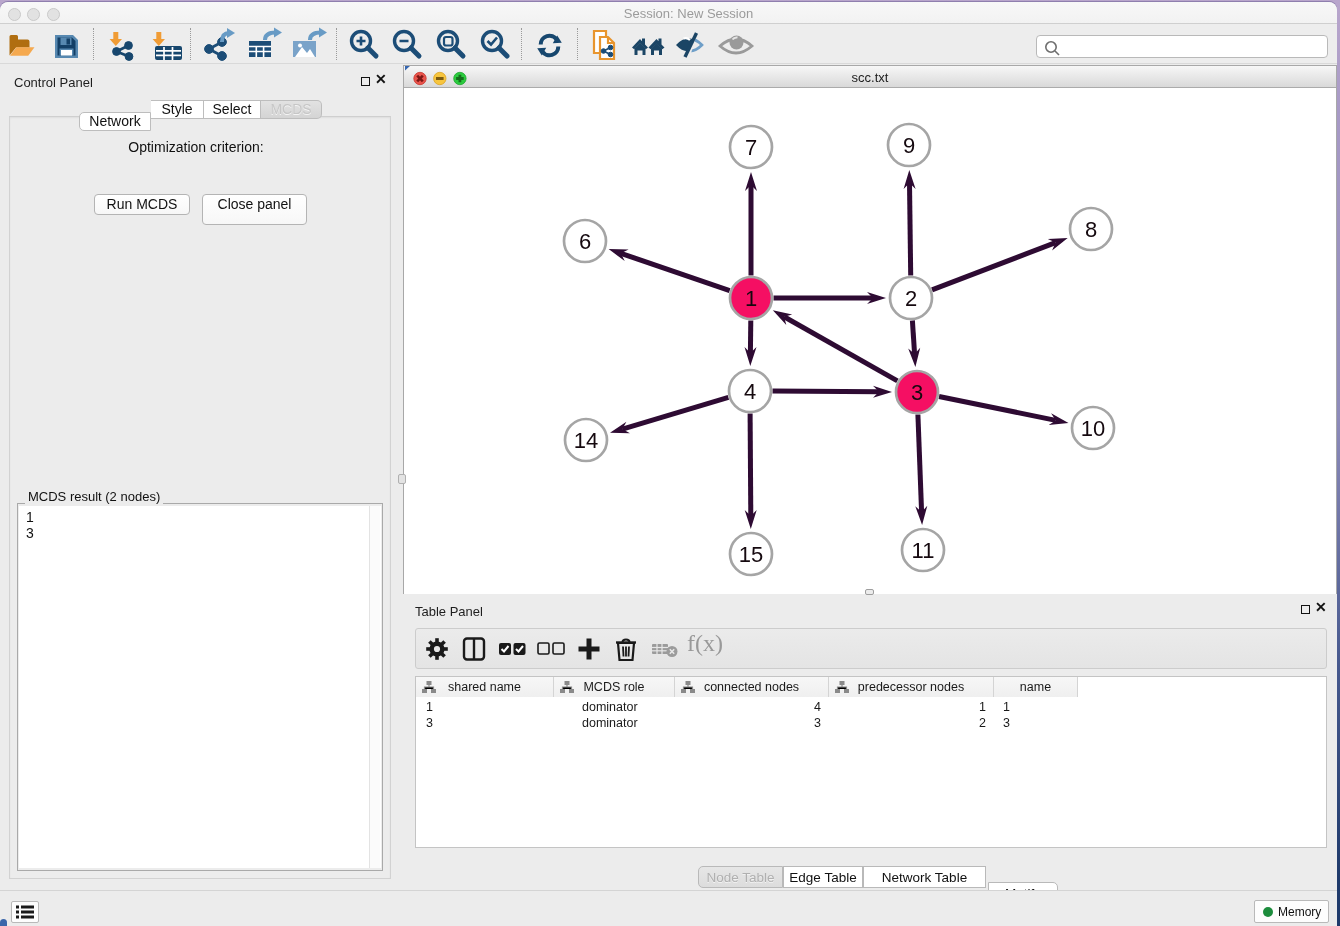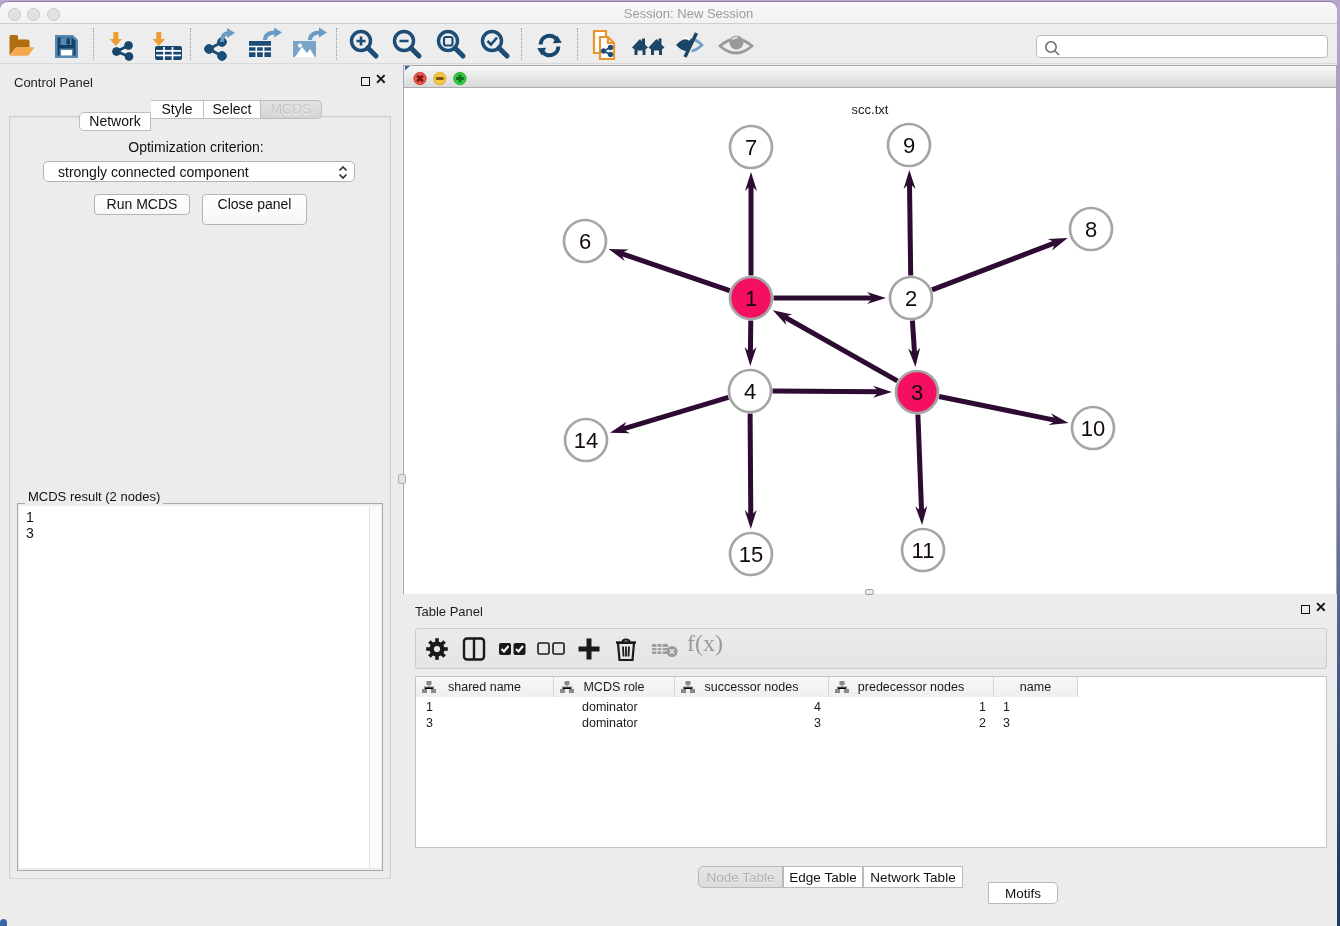--- a/index.html
+++ b/index.html
@@ -212,27 +212,20 @@
     <div class="sqicon" style="position:absolute; left:361px; top:13px;"></div>
     <div style="position:absolute; left:375px; top:7px; font-size:14px; font-weight:bold; color:#111;">✕</div>
     <div class="sunken" style="left:9px; top:52px; width:382px; height:763px;"></div>
     <div class="tabs3" style="left:79px; top:36px;">
       <div class="tabw" style="width:72px; border-left:1px solid #bdbdbd; border-radius:5px 0 0 5px;margin-top:12px;">Network</div>
       <div class="tabw" style="width:53px;">Style</div>
       <div class="tabw" style="width:57px;">Select</div>
       <div class="tabw" style="width:61px; background:linear-gradient(#e2e2e2,#d4d4d4); color:#c6c6c6; text-shadow:0 1px 0 #f4f4f4; border-radius:0 5px 5px 0;">MCDS</div>
     </div>
     <div style="position:absolute; left:0; top:75px; width:392px; text-align:center; font-size:14px; font-weight:500; color:#111;">Optimization criterion:</div>
-    <div style="position:absolute; left:43px; top:97px; width:312px; height:21px; background:#fff; border:1px solid #b3b3b3; border-radius:5px;">
-      <div style="position:absolute; left:14px; top:2px; font-size:14px; color:#111;">strongly connected component</div>
-      <svg width="12" height="14" style="position:absolute; right:5px; top:4px;">
-        <path d="M2.5 4.5 L6 1 L9.5 4.5" fill="none" stroke="#333" stroke-width="1.7"></path>
-        <path d="M2.5 8.5 L6 12 L9.5 8.5" fill="none" stroke="#333" stroke-width="1.7"></path>
-      </svg>
-    </div>
     <div class="btn" style="left:94px; top:130px; width:96px; height:21px; line-height:19px;">Run MCDS</div>
     <div class="btn" style="left:202px; top:130px; width:105px; height:31px; line-height:19px;">Close panel</div>
     <div style="position:absolute; left:17px; top:439px; width:366px; height:368px; border:1px solid #a9a9a9;">
       <div style="position:absolute; left:1px; top:2px; width:362px; height:362px; background:#fff;">
         <div style="position:absolute; left:7px; top:3px; font-size:14px; color:#111; line-height:16px;">1<br>3</div>
         <div style="position:absolute; right:1px; top:0; width:11px; height:362px; background:#fbfbfb; border-left:1px solid #e3e3e3;"></div>
       </div>
     </div>
     <div style="position:absolute; left:25px; top:425px; font-size:13px; color:#111; background:#ececec; padding:0 3px;">MCDS result (2 nodes)</div>
   </div>
@@ -246,21 +239,21 @@
             <line x1="18.8" y1="9.7" x2="13.2" y2="15.3"></line>
           </g>
         <circle cx="35.8" cy="12.5" r="6.2" fill="#f7c53e" stroke="#dba325" stroke-width="0.8"></circle>
         <line x1="32" y1="12.5" x2="39.6" y2="12.5" stroke="#7a5a10" stroke-width="2.8"></line>
         <circle cx="55.9" cy="12.5" r="6.2" fill="#2bcc3e" stroke="#1ea52f" stroke-width="0.8"></circle>
         <g stroke="#156e1c" stroke-width="2.8">
             <line x1="52.1" y1="12.5" x2="59.7" y2="12.5"></line>
             <line x1="55.9" y1="8.7" x2="55.9" y2="16.3"></line>
           </g>
       </svg>
-      <div style="position:absolute; top:4px; width:932px; text-align:center; font-size:13px; color:#1c1c1c;margin-top:32px;">scc.txt</div>
+      <div style="position:absolute; top:4px; width:932px; text-align:center; font-size:13px; color:#1c1c1c;">scc.txt</div>
     </div>
     <svg id="graph" style="position:absolute; left:0; top:22px;" width="932" height="505" viewBox="0 0 932 505">
       <g stroke="#2e0b33" stroke-width="5" fill="#2e0b33">
       <line x1="347.0" y1="187.5" x2="347.0" y2="97.0"></line>
       <path stroke="none" d="M347.0 84.0 L353.0 103.0 L347.0 97.0 L341.0 103.0 Z"></path>
       <line x1="325.7" y1="202.7" x2="216.9" y2="165.3"></line>
       <path stroke="none" d="M204.6 161.1 L224.6 161.6 L216.9 165.3 L220.7 173.0 Z"></path>
       <line x1="369.5" y1="210.0" x2="469.0" y2="210.0"></line>
       <path stroke="none" d="M482.0 210.0 L463.0 216.0 L469.0 210.0 L463.0 204.0 Z"></path>
       <line x1="346.8" y1="232.5" x2="346.4" y2="265.0"></line>
@@ -378,21 +371,21 @@
         <g stroke="#e7e7e7" stroke-width="1.6">
             <line x1="19.8" y1="13.3" x2="24.2" y2="17.7"></line>
             <line x1="24.2" y1="13.3" x2="19.8" y2="17.7"></line>
           </g>
       </svg>
       <div style="position:absolute; left:271px; top:1px; font-family:'Liberation Serif',serif; font-size:24px; color:#999;">f(x)</div>
     </div>
     <div id="tblwrap">
       <div class="hcell" style="left:0; width:138px;">shared name</div>
       <div class="hcell" style="left:138px; width:121px;">MCDS role</div>
-      <div class="hcell" style="left:259px; width:154px;">successor nodes</div>
+      <div class="hcell" style="left:259px; width:154px;">connected nodes</div>
       <div class="hcell" style="left:413px; width:165px;">predecessor nodes</div>
       <div class="hcell" style="left:578px; width:84px;">name</div>
       <svg width="14" height="13" style="position:absolute; left:6px; top:4px;">
           <g fill="#8a8a8a">
             <rect x="4.5" y="0" width="5" height="4"></rect>
             <rect x="0" y="8" width="5" height="4"></rect>
             <rect x="9" y="8" width="5" height="4"></rect>
           </g>
           <g stroke="#8a8a8a" stroke-width="1.2">
             <path d="M7 4 V6 M2.5 8 V6 H11.5 V8"></path>
@@ -429,17 +422,35 @@
           </g>
         </svg>
       <div class="rcell" style="left:10px; top:22px;">1<br>3</div>
       <div class="rcell" style="left:146px; top:22px;margin-left:20px;">dominator<br>dominator</div>
       <div class="rcell" style="left:300px; top:22px; width:105px; text-align:right;">4<br>3</div>
       <div class="rcell" style="left:460px; top:22px; width:110px; text-align:right;">1<br>2</div>
       <div class="rcell" style="left:587px; top:22px;">1<br>3</div>
     </div>
     <div class="btab" style="left:295px; top:272px; width:85px; background:linear-gradient(#e6e6e6,#dcdcdc); color:#b0b0b0; text-shadow:0 1px 0 #f2f2f2; border-radius:5px 0 0 5px;">Node Table</div>
     <div class="btab" style="left:380px; top:272px; width:80px;">Edge Table</div>
-    <div class="btab" style="left:460px; top:272px; width:100px;">Network Table</div>
+    <div class="btab" style="left:460px; top:272px; width:123px;">Network Table</div>
     <div class="btab" style="left:577px; top:288px; width:70px; border-radius:0 5px 5px 0;margin-left:8px;">Motifs</div>
+  </div>
+  <div id="statusbar">
+    <div style="position:absolute; left:11px; top:10px; width:28px; height:22px; background:#fdfdfd; border:1px solid #b9b9b9; border-radius:2px;">
+      <svg width="18" height="14" style="position:absolute; left:4px; top:3px;">
+        <g fill="#1a1a1a">
+          <rect x="0" y="0.5" width="3" height="3"></rect>
+            <rect x="5" y="0.5" width="13" height="3"></rect>
+          <rect x="0" y="5.5" width="3" height="3"></rect>
+            <rect x="5" y="5.5" width="13" height="3"></rect>
+          <rect x="0" y="10.5" width="3" height="3"></rect>
+            <rect x="5" y="10.5" width="13" height="3"></rect>
+        </g>
+      </svg>
+    </div>
+    <div style="position:absolute; left:1254px; top:9px; width:75px; height:23px; background:#fdfdfd; border:1px solid #b9b9b9; border-radius:2px;">
+      <div style="position:absolute; left:8px; top:6px; width:10px; height:10px; border-radius:50%; background:#1c8c3c;"></div>
+      <div style="position:absolute; left:23px; top:4px; font-size:12px; color:#111;">Memory</div>
+    </div>
   </div>
 </div>
 <div style="position:absolute; left:0px; top:919px; width:7px; height:7px; background:#3a66aa; border-radius:50% 50% 0 0;"></div>
 
 </body></html>

